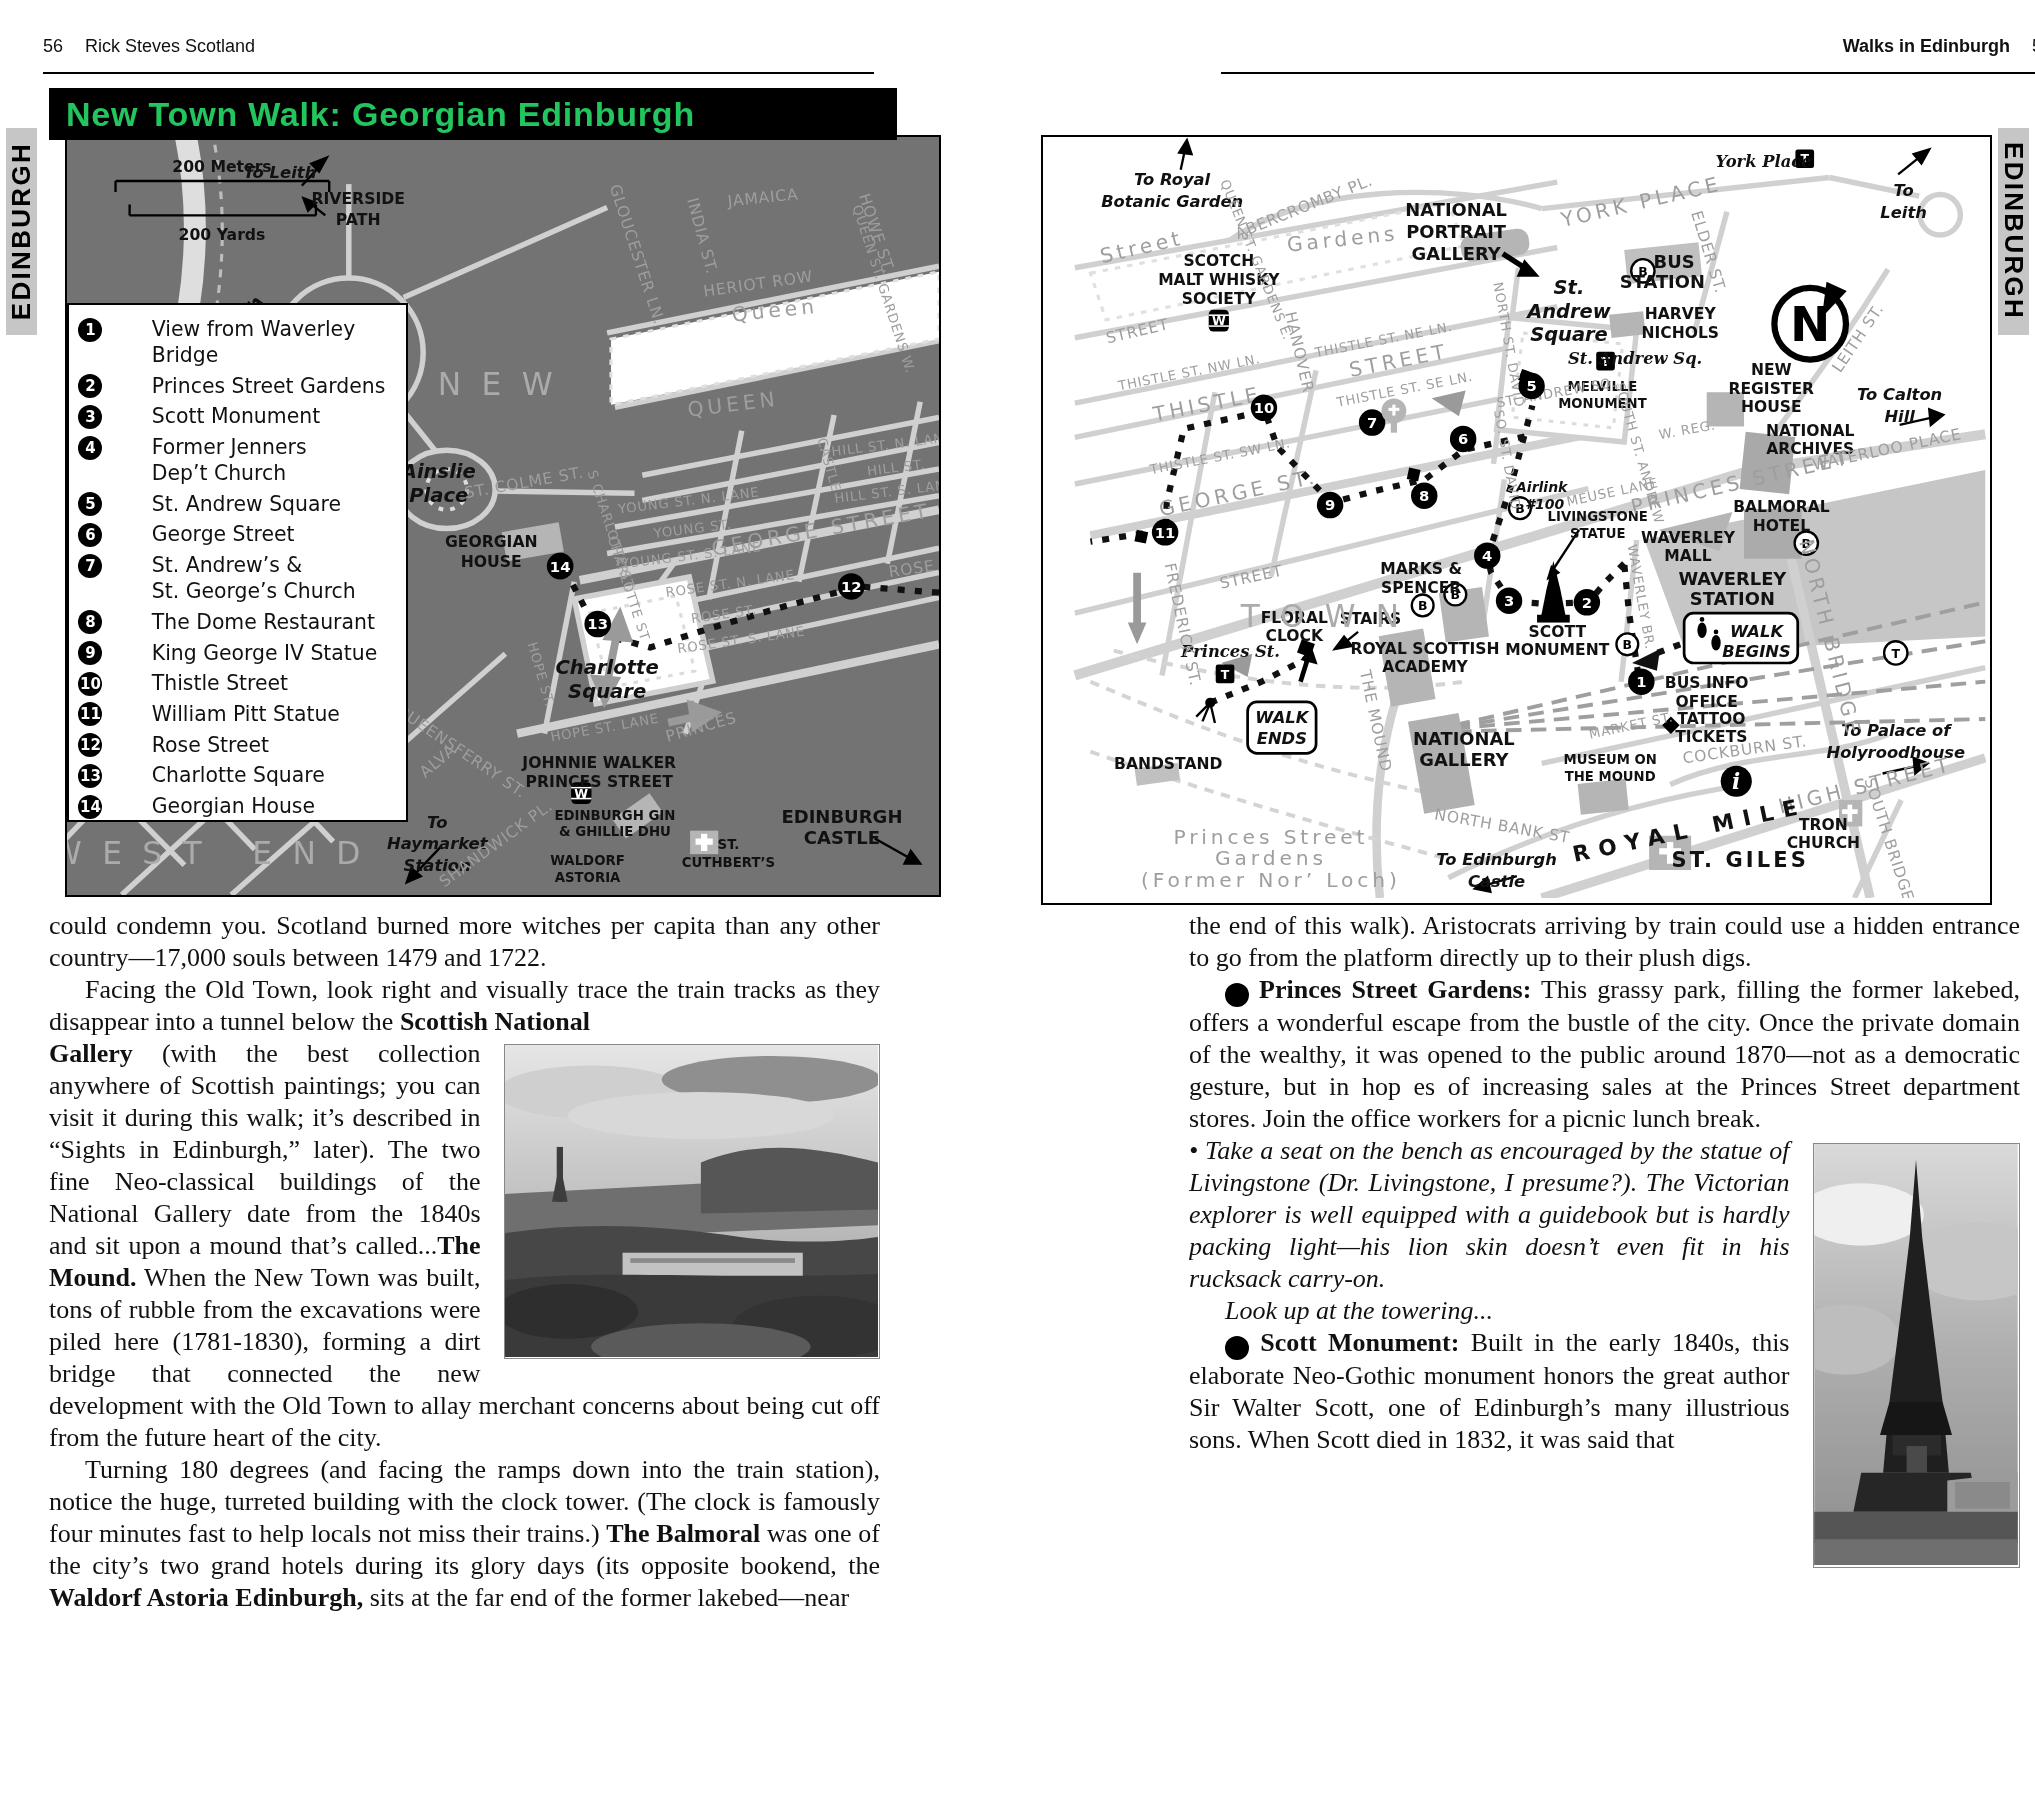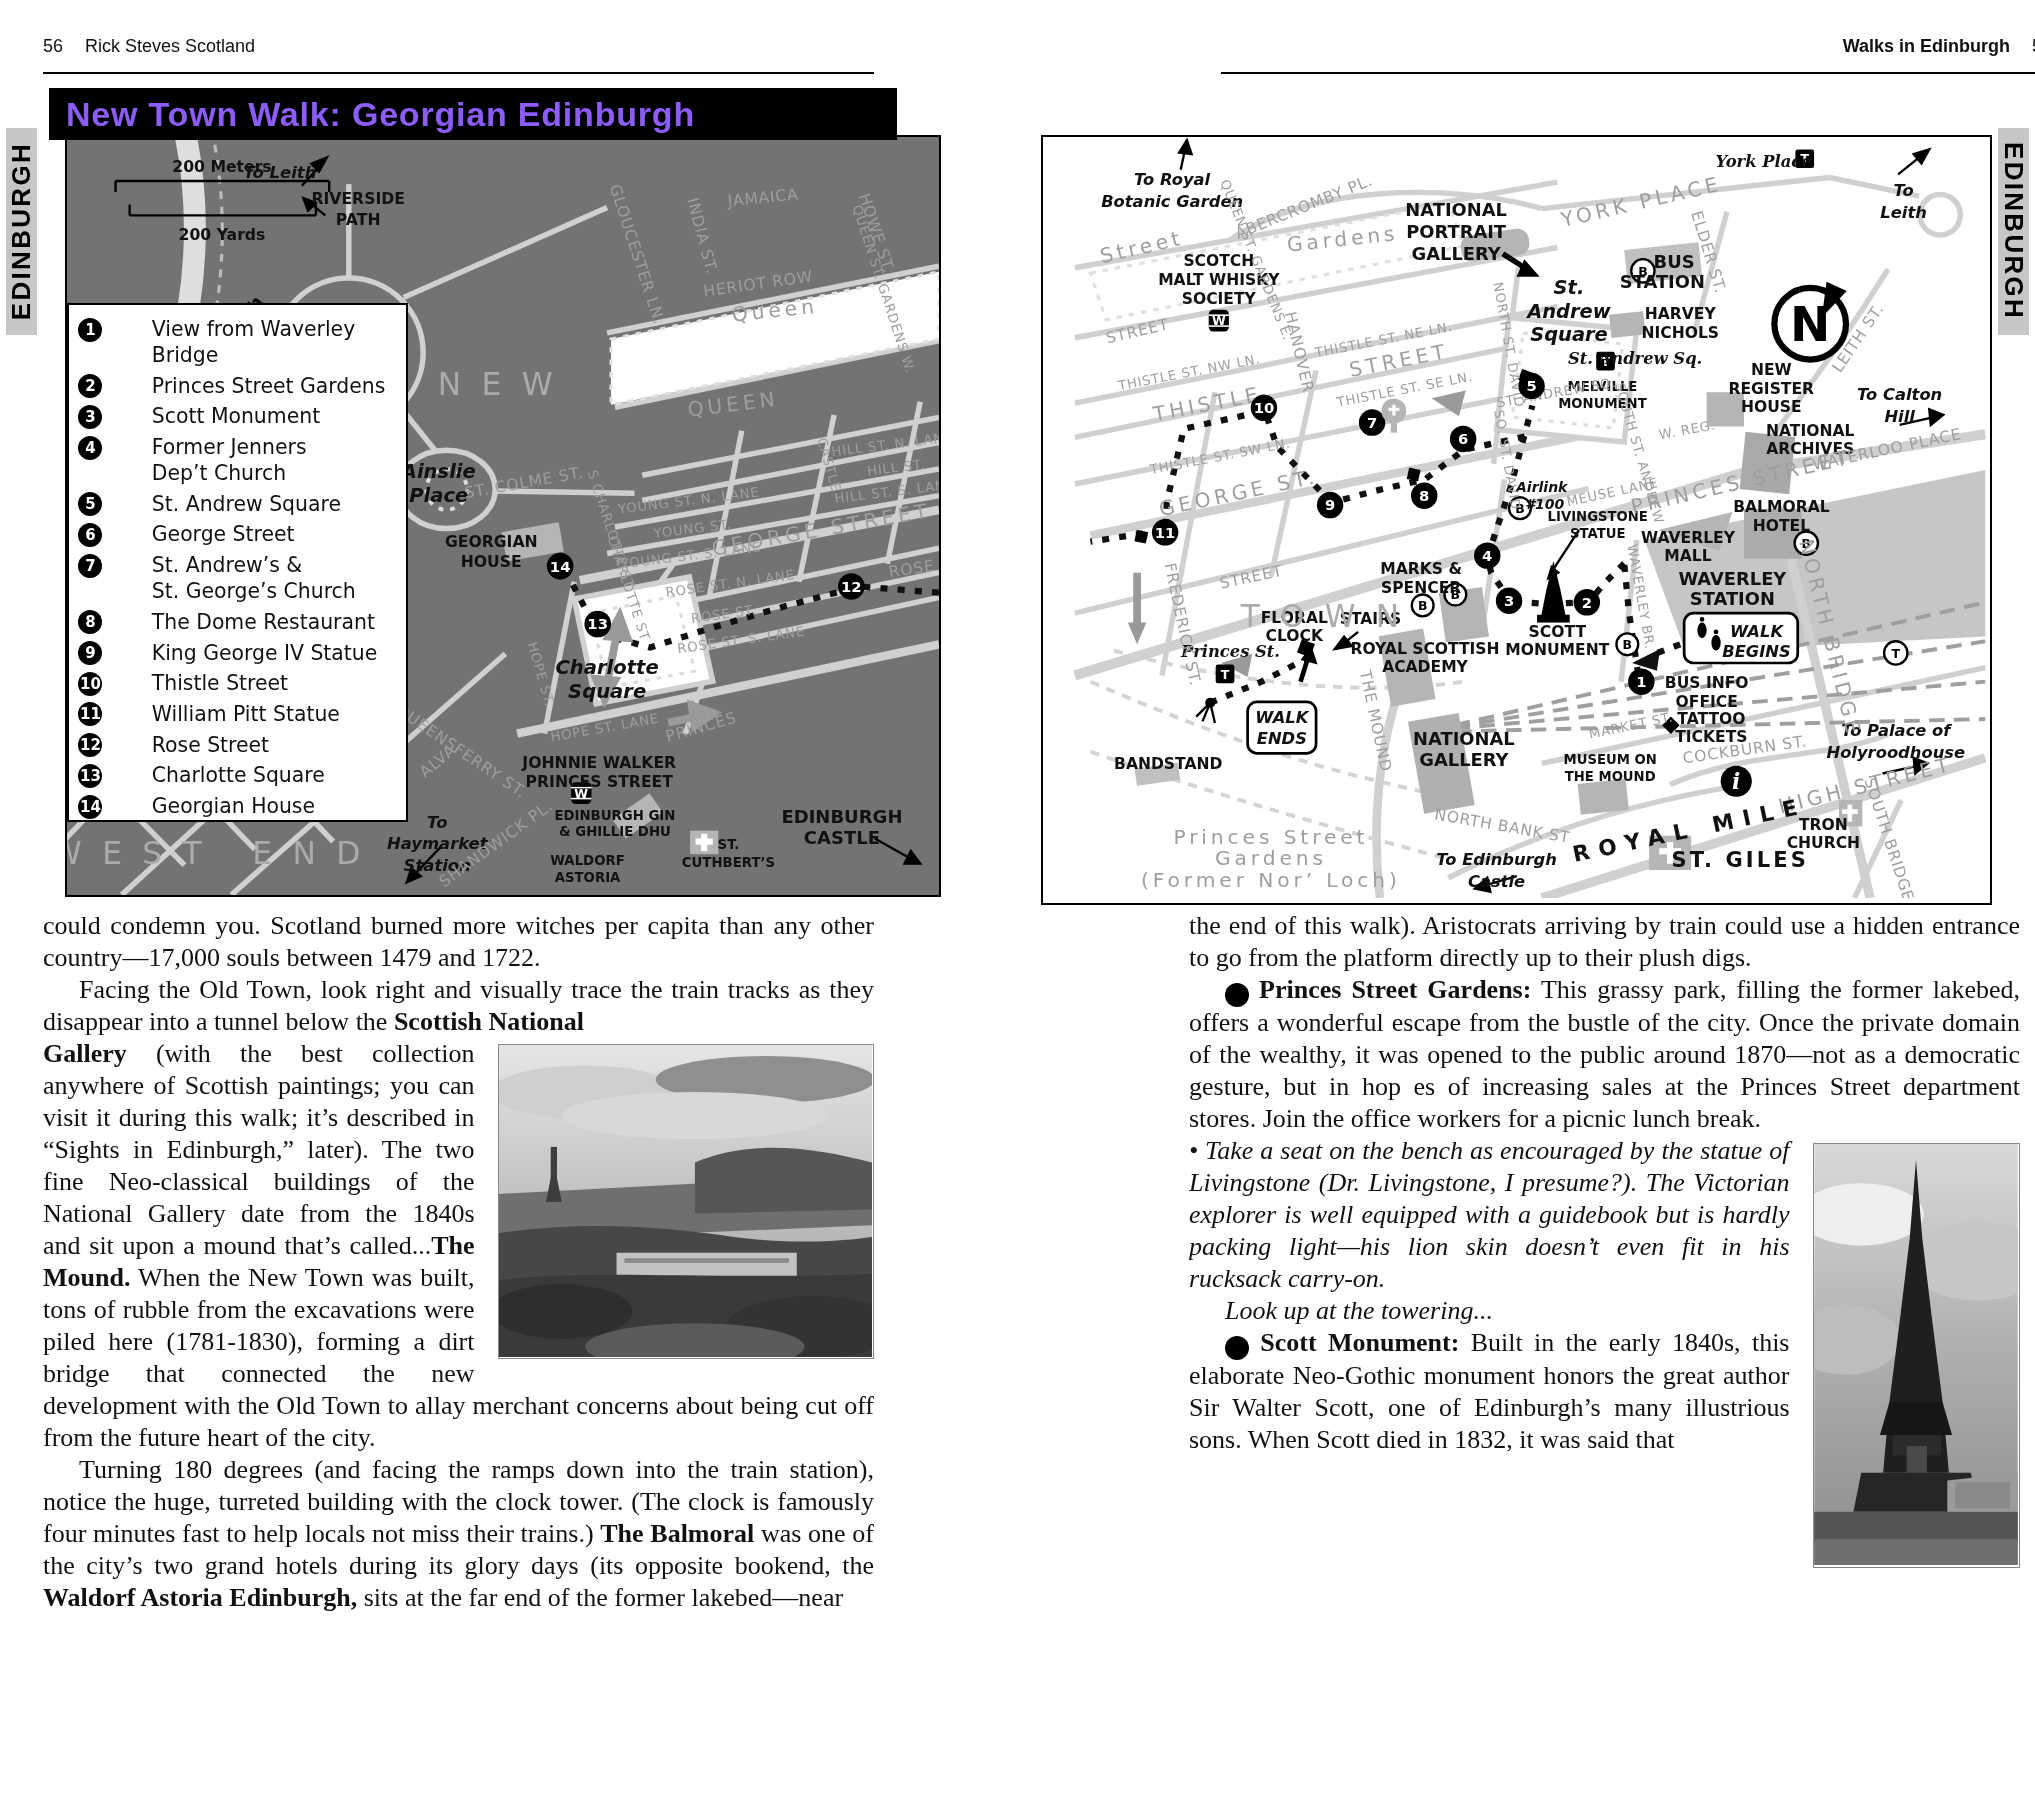--- a/index.html
+++ b/index.html
@@ -15,21 +15,21 @@
   .hdr-left .pgnum{margin-right:22px;}
   
   .tab{position:absolute;top:128px;width:31px;height:207px;background:#c6c6c6;
        display:flex;align-items:center;justify-content:center;}
   .tab span{font-family:"Liberation Sans",sans-serif;font-weight:700;font-size:26px;
        letter-spacing:2.3px;color:#000;writing-mode:vertical-rl;}
   .tab-left{left:6.3px;} .tab-left span{transform:rotate(180deg);}
   .tab-right{left:1998px;}
   
   .map-left{position:absolute;left:49px;top:88px;width:891px;height:806px;}
-  .map-left .band{position:absolute;left:0;top:0;width:831px;height:52px;background:#000;color:#8b5cf6;
+  .map-left .band{position:absolute;left:0;top:0;width:831px;height:52px;background:#000;color:#22c55e;
        display:flex;align-items:center;padding-left:17px;z-index:3;
        font-family:"Liberation Sans",sans-serif;font-weight:700;font-size:34px;letter-spacing:0.8px;}
   .map-left .frame{position:absolute;left:16.4px;top:47px;width:872px;height:758px;
        border:2.3px solid #000;background:#737373;}
   .legend{position:absolute;left:18px;top:215px;width:328px;height:493px;background:#fff;
        border:2.3px solid #000;z-index:4;padding:11px 0 11px 9.4px;}
   .lrow{display:flex;align-items:flex-start;margin-bottom:4.7px;}
   .lnum{flex:0 0 24px;width:24px;height:24px;border-radius:50%;background:#000;color:#fff;
        font:700 15px/24px "DejaVu Sans",sans-serif;text-align:center;margin-right:9.4px;margin-top:1.6px;}
   .llabel{font-family:"DejaVu Sans",sans-serif;font-size:20.4px;line-height:26px;white-space:pre-line;margin-left:40px;}
@@ -47,21 +47,21 @@
   .tgs {fill:#9e9e9e;font:400 17px "DejaVu Sans",sans-serif;text-anchor:middle;letter-spacing:1px;}
   .tgb {fill:#ababab;font:400 40px "DejaVu Sans",sans-serif;text-anchor:middle;letter-spacing:26px;}
   .tgm {fill:#9e9e9e;font:400 26px "DejaVu Sans",sans-serif;text-anchor:middle;letter-spacing:5px;}
   .stopc{fill:#000;}
   .stopt{fill:#fff;font:700 19px "DejaVu Sans",sans-serif;text-anchor:middle;}
   .bict{fill:#000;font:700 16px "DejaVu Sans",sans-serif;text-anchor:middle;}
   .tict{fill:#fff;font:700 16px "DejaVu Sans",sans-serif;text-anchor:middle;}
   
   .col{position:absolute;top:910px;width:831px;height:897px;overflow:hidden;
        font-size:26px;line-height:32px;text-align:justify;}
-  .col-left{left:43px;} .col-right{left:1189px;}
+  .col-left{left:49px;} .col-right{left:1189px;}
   .col p{margin:0;}
   .ind{text-indent:36px;}
   .b{font-weight:700;} .i{font-style:italic;}
   .badge{display:inline-block;width:24px;height:24px;border-radius:50%;background:#000;color:#fff;
        font:700 16.4px/24px "Liberation Sans",sans-serif;text-align:center;vertical-align:-3.1px;}
   .photo{float:right;border:0.8px solid #888;}
   .photo-city{width:374px;height:313px;margin:6.3px 0 7.8px 23.5px;}
   .photo-monument{width:205px;height:423px;margin:7.8px 0 7.8px 23.5px;}
 </style>
 </head>

